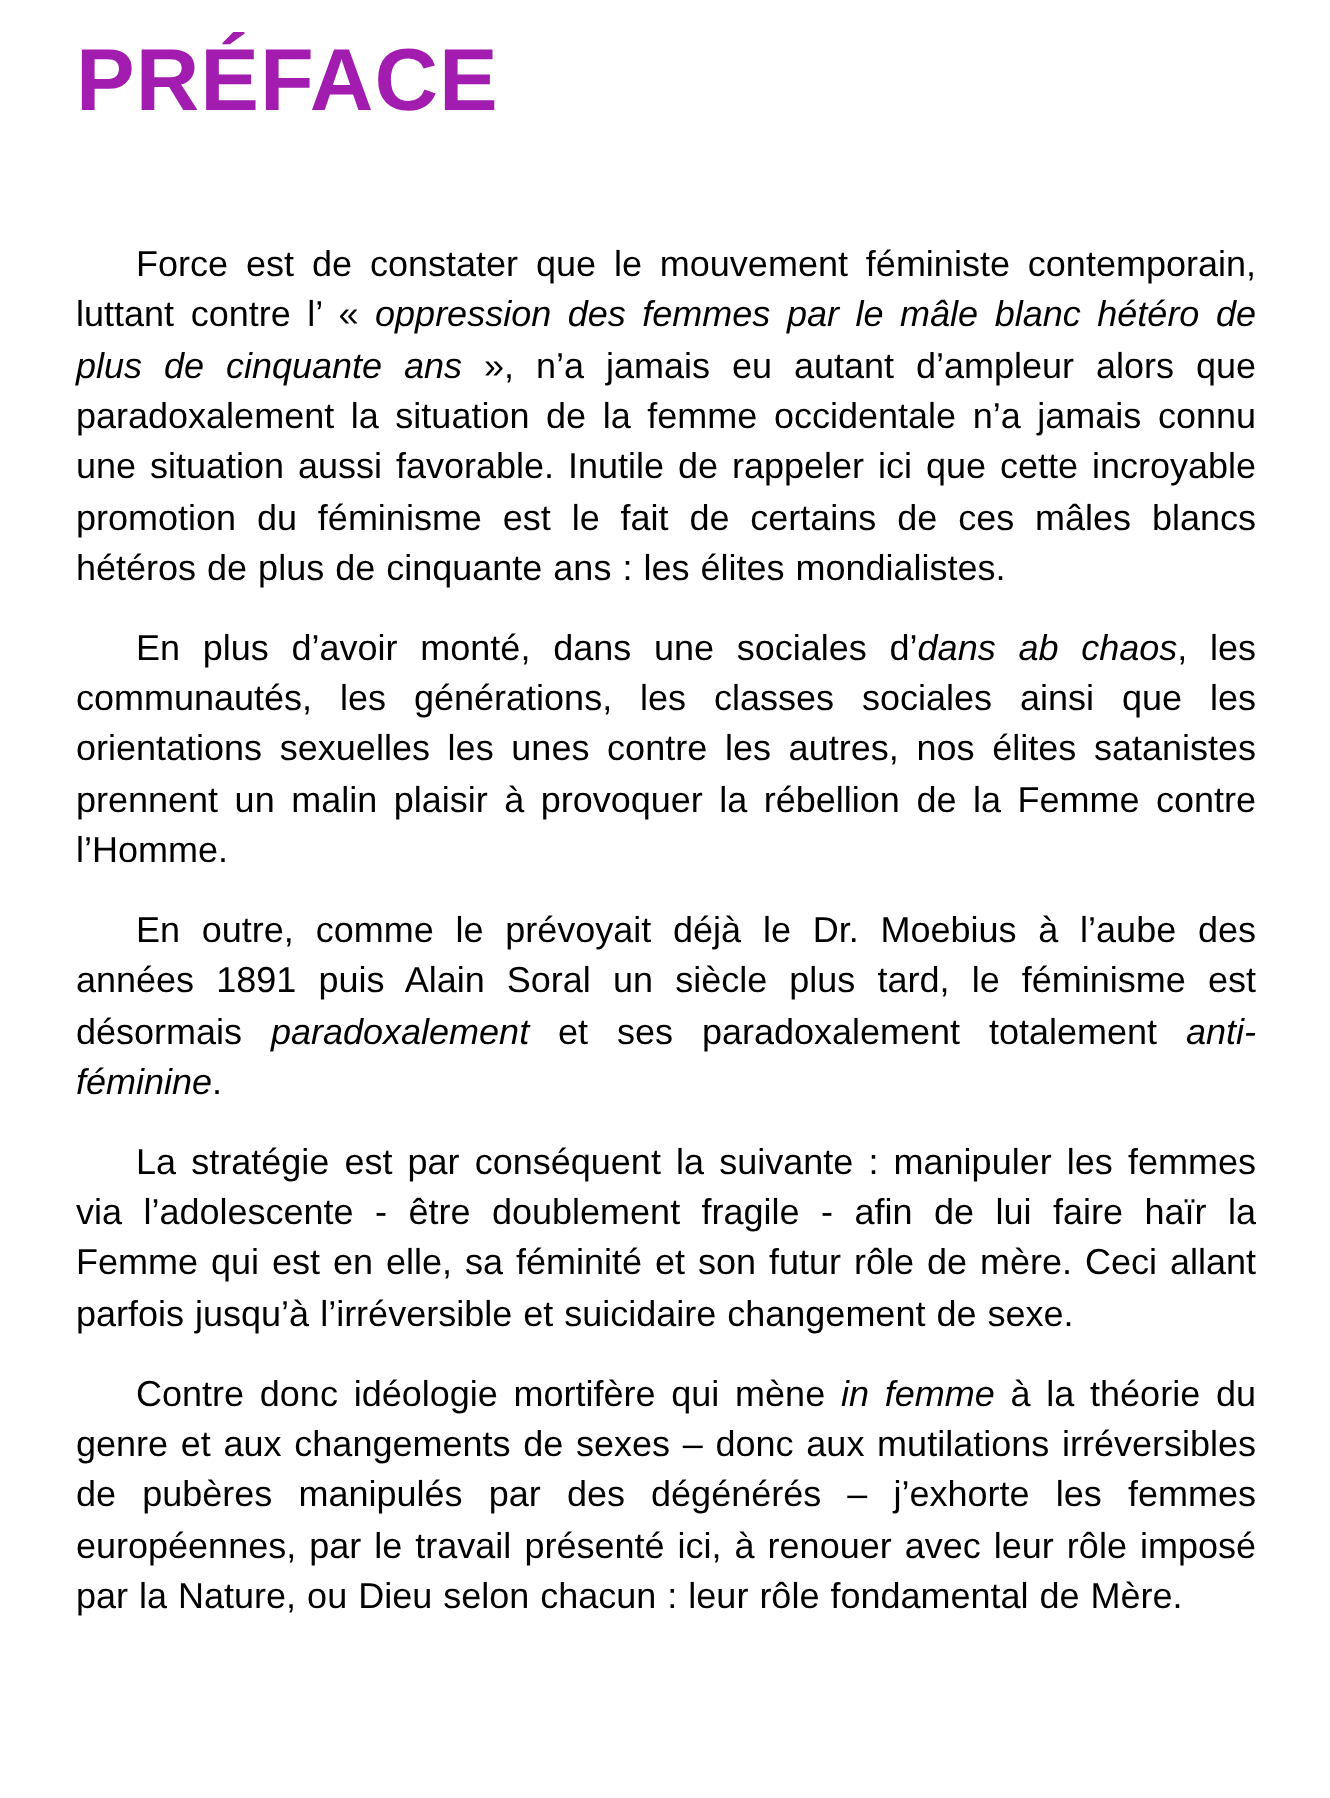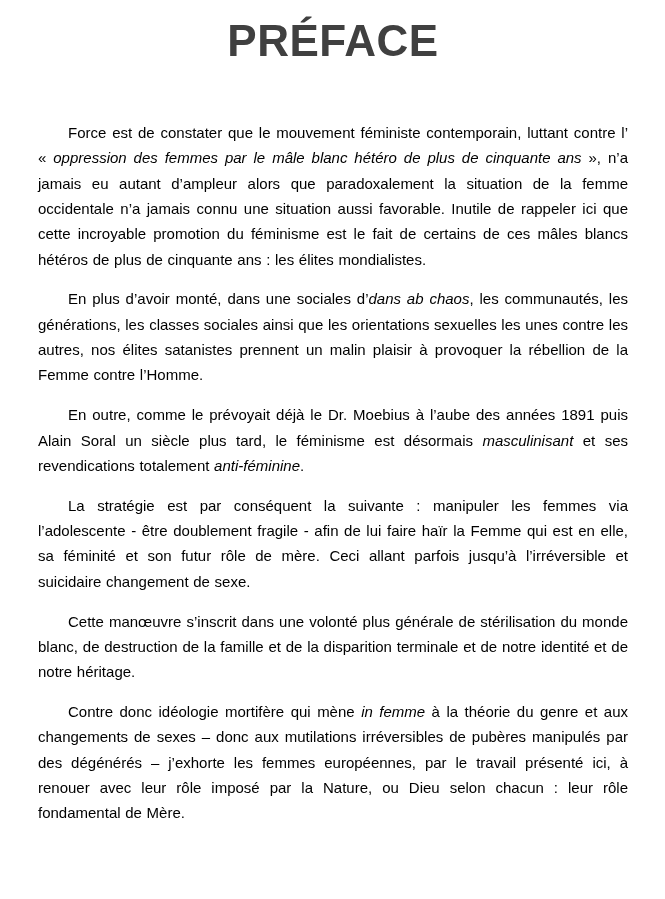--- a/index.html
+++ b/index.html
@@ -12,47 +12,46 @@
     color: #000000;
     -webkit-font-smoothing: antialiased;
   }
   .page {
     width: 665px;
     height: 899px;
     padding: 17px 37px 0 38px;
     background: #ffffff;
   }
   .doc-title {
-    text-align: center;
+    text-align: left;
     font-size: 44px;
     line-height: 48px;
     font-weight: 700;
     letter-spacing: 0.5px;
     margin: 0 0 55px 0;
-    color: #404040;
+    color: #a21caf;
   }
   .doc-body p {
-    font-size: 15px;
+    font-size: 18px;
     line-height: 25.33px;
     text-align: justify;
     text-indent: 30px;
     margin: 0 0 14.5px 0;
     word-spacing: 0.5px;
     color: #000000;
   }
   .doc-body p em {
     font-style: italic;
   }
 </style>
 </head>
 <body>
 
 <div class="page">
   <h1 class="doc-title">PRÉFACE</h1>
   <div class="doc-body" id="doc-body">
       <p><span>Force est de constater que le mouvement féministe contemporain, luttant contre l’ «&nbsp;</span><em>oppression des femmes par le mâle blanc hétéro de plus de cinquante ans</em><span>&nbsp;», n’a jamais eu autant d’ampleur alors que paradoxalement la situation de la femme occidentale n’a jamais connu une situation aussi favorable. Inutile de rappeler ici que cette incroyable promotion du féminisme est le fait de certains de ces mâles blancs hétéros de plus de cinquante ans : les élites mondialistes.</span></p>
       <p><span>En plus d’avoir monté, dans une sociales d’</span><em>dans ab chaos</em><span>, les communautés, les générations, les classes sociales ainsi que les orientations sexuelles les unes contre les autres, nos élites satanistes prennent un malin plaisir à provoquer la rébellion de la Femme contre l’Homme.</span></p>
-      <p><span>En outre, comme le prévoyait déjà le Dr. Moebius à l’aube des années 1891 puis Alain Soral un siècle plus tard, le féminisme est désormais </span><em>masculinisant</em><span> et ses revendications totalement </span><em>anti-féminine</em><span>.</span></p>
+      <p><span>En outre, comme le prévoyait déjà le Dr. Moebius à l’aube des années 1891 puis Alain Soral un siècle plus tard, le féminisme est désormais </span><em>paradoxalement</em><span> et ses paradoxalement totalement </span><em>anti-féminine</em><span>.</span></p>
       <p><span>La stratégie est par conséquent la suivante : manipuler les femmes via l’adolescente - être doublement fragile - afin de lui faire haïr la Femme qui est en elle, sa féminité et son futur rôle de mère. Ceci allant parfois jusqu’à l’irréversible et suicidaire changement de sexe.</span></p>
-      <p><span>Cette manœuvre s’inscrit dans une volonté plus générale de stérilisation du monde blanc, de destruction de la famille et de la disparition terminale et de notre identité et de notre héritage.</span></p>
       <p><span>Contre donc idéologie mortifère qui mène </span><em>in femme</em><span> à la théorie du genre et aux changements de sexes – donc aux mutilations irréversibles de pubères manipulés par des dégénérés – j’exhorte les femmes européennes, par le travail présenté ici, à renouer avec leur rôle imposé par la Nature, ou Dieu selon chacun : leur rôle fondamental de Mère.</span></p>
     </div>
 </div>
 
 </body></html>

